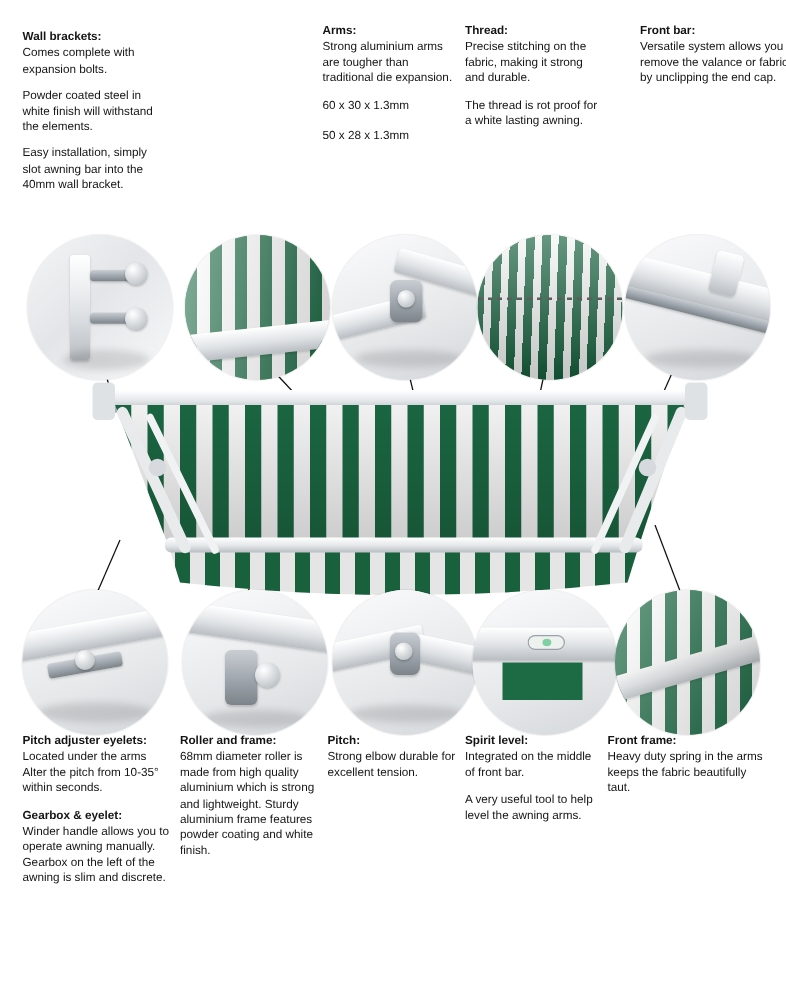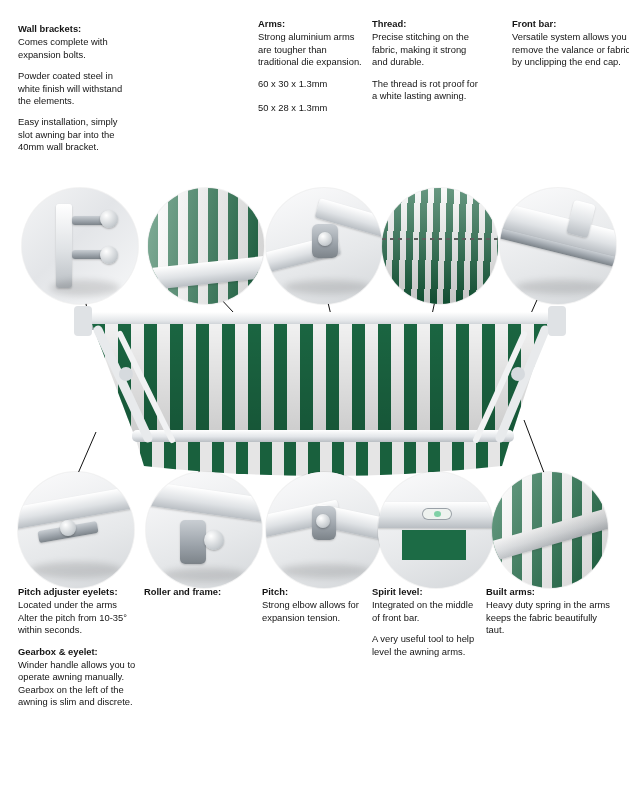--- a/index.html
+++ b/index.html
@@ -353,31 +353,32 @@
 
   <div class="note" id="note-pitch">
     <span class="title">Pitch adjuster eyelets:</span>
     <p>Located under the arms Alter the pitch from 10-35° within seconds.</p>
     <span class="title">Gearbox &amp; eyelet:</span>
     <p>Winder handle allows you to operate awning manually. Gearbox on the left of the awning is slim and discrete.</p>
   </div>
 
   <div class="note" id="note-roller">
     <span class="title">Roller and frame:</span>
+    <p>68mm diameter roller is made from high quality aluminium which is strong and lightweight. Sturdy aluminium frame features powder coating and white finish.</p>
   </div>
 
   <div class="note" id="note-elbow">
     <span class="title">Pitch:</span>
-    <p>Strong elbow allows for expansion tension.</p>
+    <p>Strong elbow durable for excellent tension.</p>
   </div>
 
   <div class="note" id="note-spirit">
     <span class="title">Spirit level:</span>
     <p>Integrated on the middle of front bar.</p>
     <p>A very useful tool to help level the awning arms.</p>
   </div>
 
   <div class="note" id="note-frontarms">
-    <span class="title">Built arms:</span>
+    <span class="title">Front frame:</span>
     <p>Heavy duty spring in the arms keeps the fabric beautifully taut.</p>
   </div>
 
 </div>
 
 </body></html>

